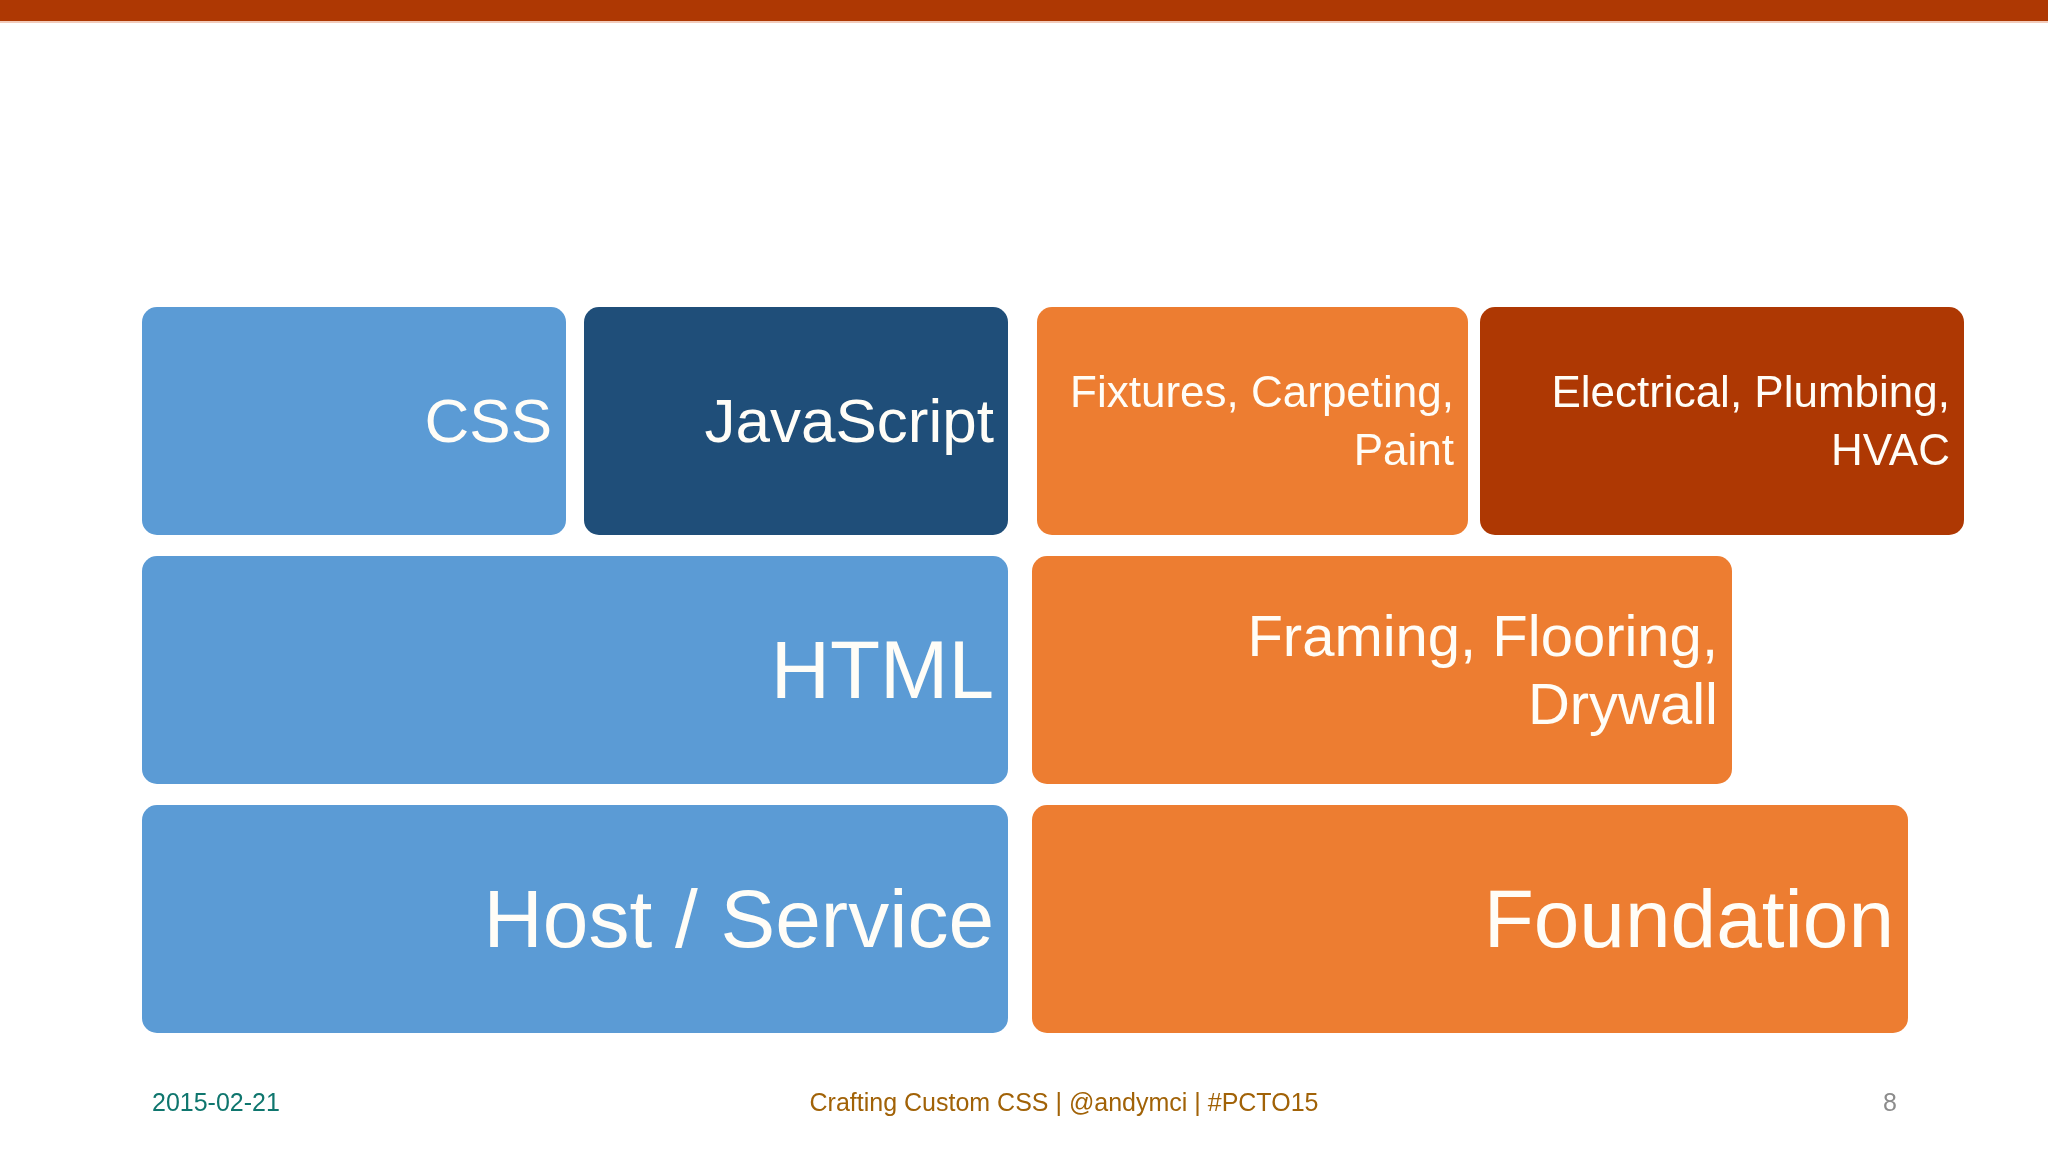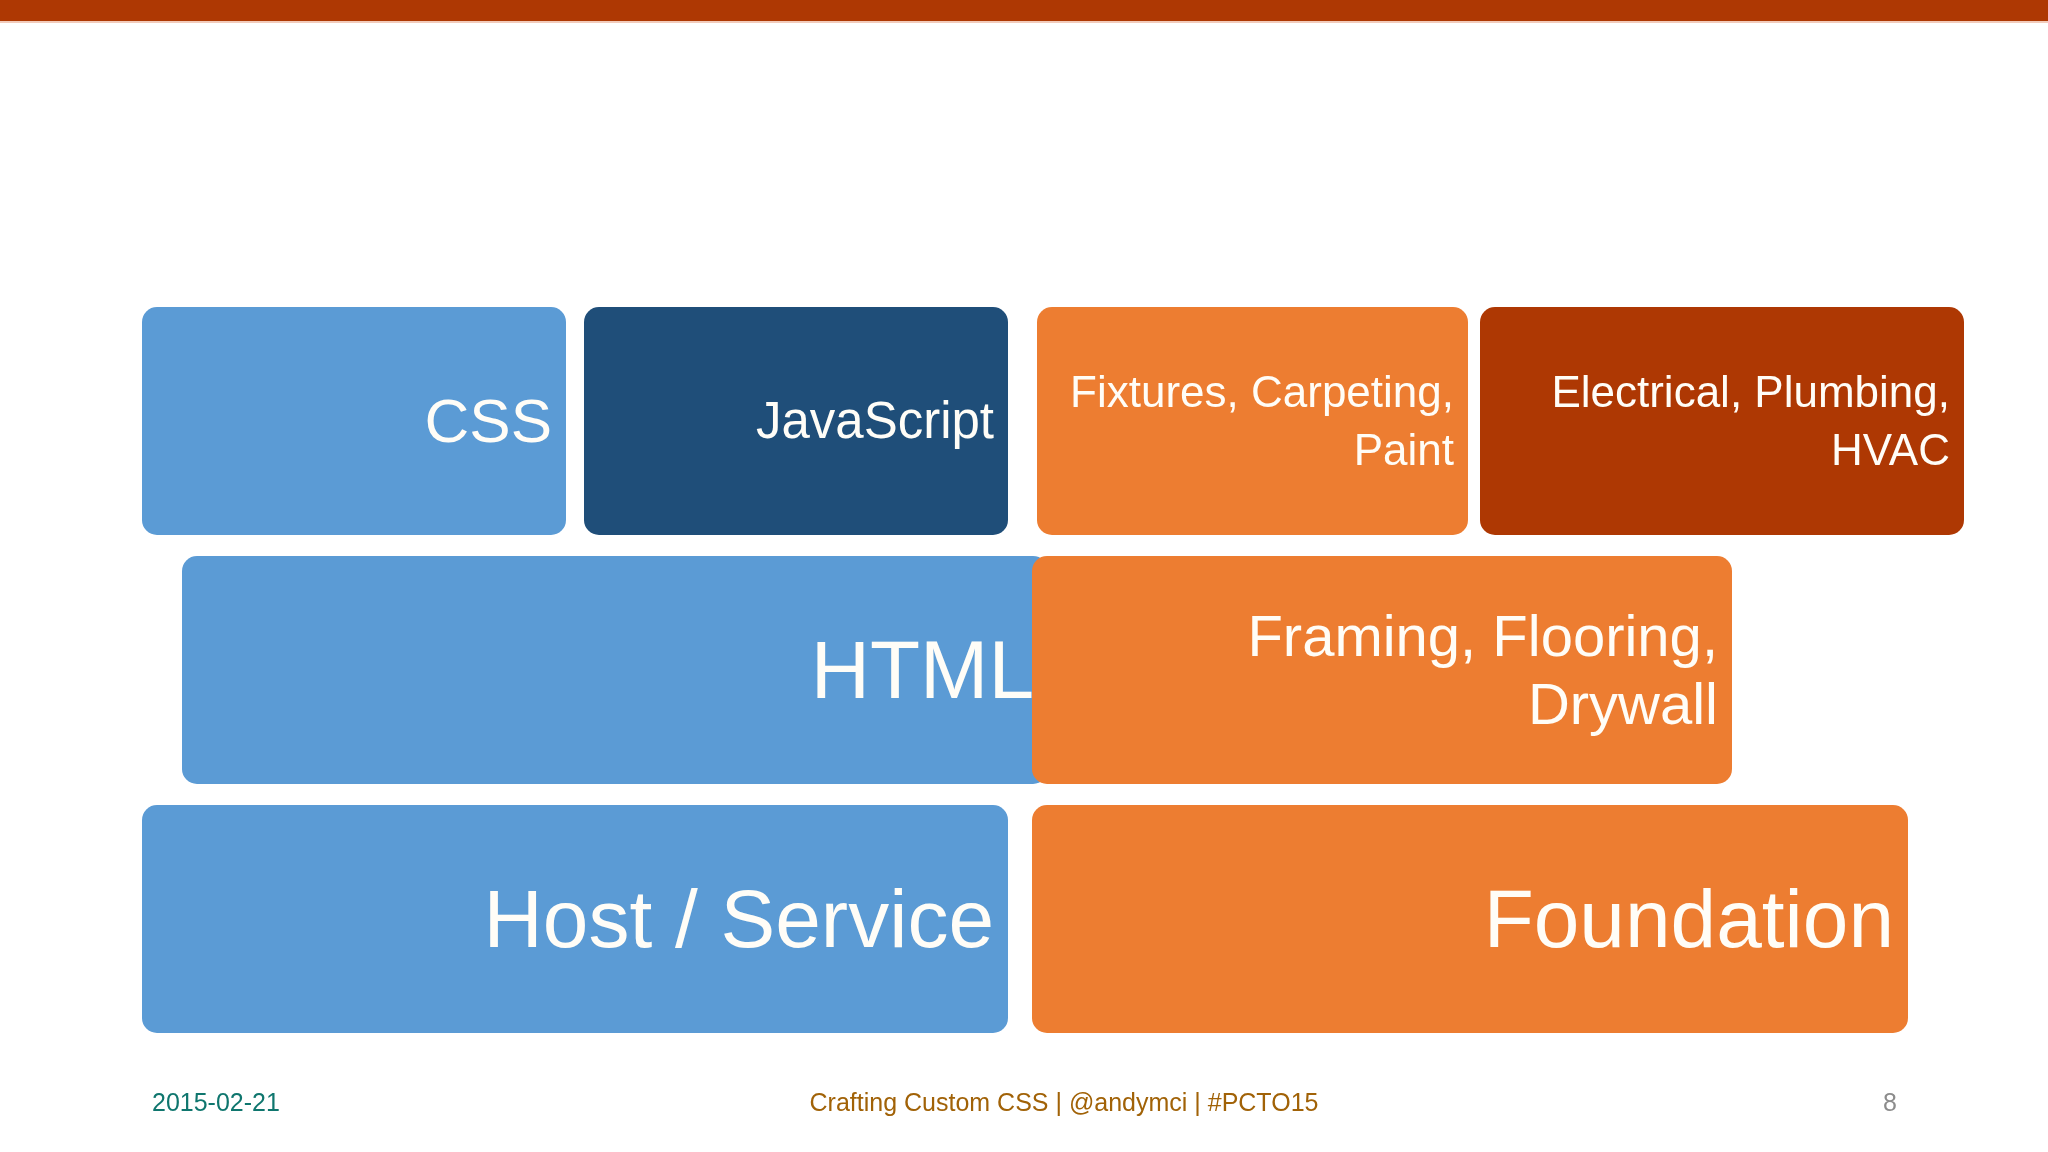--- a/index.html
+++ b/index.html
@@ -73,21 +73,21 @@
   #box-css {
     left: 142px;  top: 307px;  width: 424px;  height: 228px;
     background: #5B9BD5;
   }
   #box-css .label { font-size: 62px; line-height: 1.05; }
 
   #box-javascript {
     left: 584px;  top: 307px;  width: 424px;  height: 228px;
     background: #1F4E79;
   }
-  #box-javascript .label { font-size: 51px; line-height: 1.05; }
+  #box-javascript .label { font-size: 62px; line-height: 1.05; }
 
   #box-fixtures {
     left: 1037px; top: 307px;  width: 431px;  height: 228px;
     background: #ED7D31;
   }
   #box-fixtures .label { font-size: 44px; line-height: 1.32; }
 
   #box-electrical {
     left: 1480px; top: 307px;  width: 484px;  height: 228px;
     background: #AE3803;
@@ -155,21 +155,21 @@
   </div>
 
   <div class="box" id="box-fixtures" style="background: rgb(237, 125, 49);">
     <span class="label">Fixtures, Carpeting, Paint</span>
   </div>
 
   <div class="box" id="box-electrical" style="background: rgb(174, 56, 3);">
     <span class="label">Electrical, Plumbing, HVAC</span>
   </div>
 
-  <div class="box" id="box-html" style="background: rgb(91, 155, 213); margin-left: 40px;">
+  <div class="box" id="box-html" style="background: rgb(91, 155, 213);">
     <span class="label">HTML</span>
   </div>
 
   <div class="box" id="box-framing" style="background: rgb(237, 125, 49);">
     <span class="label">Framing, Flooring, Drywall</span>
   </div>
 
   <div class="box" id="box-host" style="background: rgb(91, 155, 213);">
     <span class="label">Host / Service</span>
   </div>

